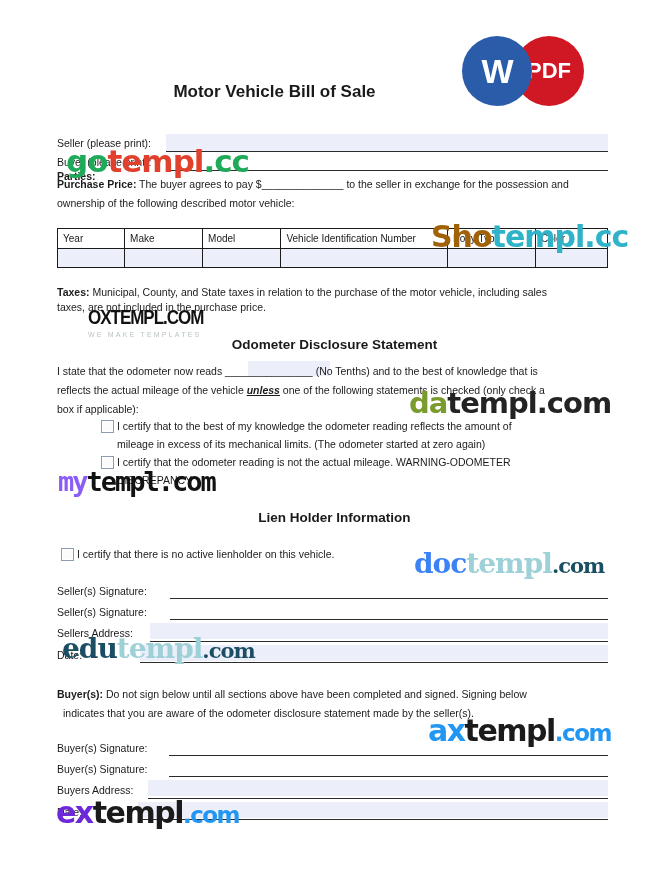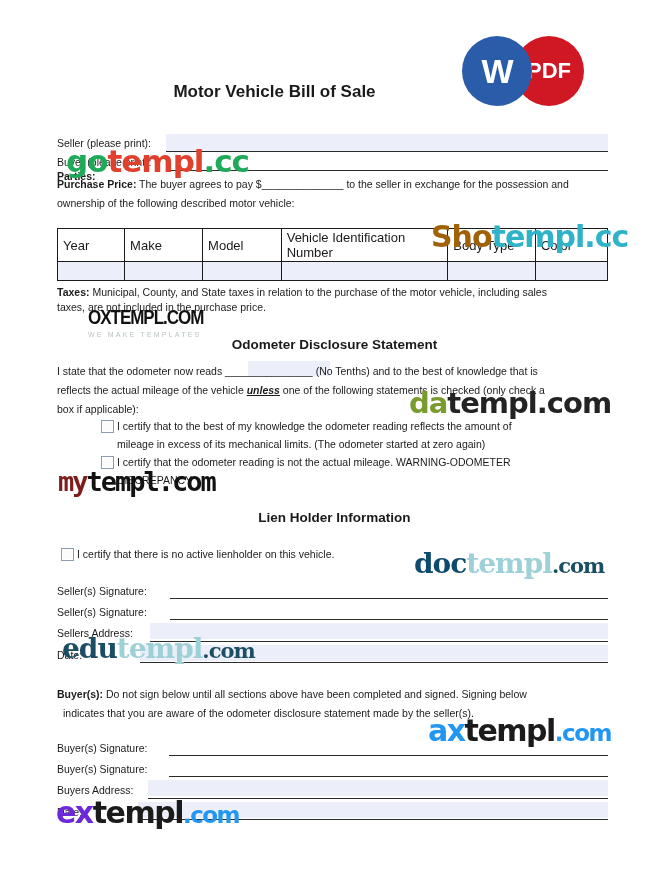--- a/index.html
+++ b/index.html
@@ -25,21 +25,21 @@
   .t{position:absolute;font-size:10.5px;line-height:15px;color:#1b1b1b;}
   .b{font-weight:bold;}
   .u-italic{font-style:italic;font-weight:bold;text-decoration:underline;}
 
   
   .fline{position:absolute;border-bottom:1px solid #2b2b2b;height:0;}
   .fbox{position:absolute;background:#eceefa;}
 
   
   .vtable{position:absolute;left:57px;top:228px;width:551px;
-          border-collapse:collapse;font-size:13px;}
+          border-collapse:collapse;font-size:10px;}
   .vtable td{border:1px solid #1b1b1b;height:17px;padding:1px 5px;
              vertical-align:middle;}
   .vtable tr.empty td{background:#eceefa;height:16px;}
 
   
   .cbox{position:absolute;width:11px;height:11px;border:1px solid #8d9bb5;
         background:#fbfbfd;box-shadow:inset 0 0 0 1px #ffffff;}
 
   
   .sec-h{position:absolute;width:669px;text-align:center;font-size:13.5px;
@@ -62,25 +62,25 @@
                transform-origin:left center;display:block;}
   .wm-ox .sub{font-size:7px;color:#b8c4c0;letter-spacing:2.2px;margin-top:2px;
               display:block;font-family:"Liberation Sans",sans-serif;}
 
   .wm-da{left:409px;top:386px;font-size:29px;font-weight:bold;
          font-family:"DejaVu Sans",sans-serif;letter-spacing:-1px;}
   .wm-da .a{color:#7a9b2e;} .wm-da .b2{color:#232323;}
 
   .wm-my{left:58px;top:466px;font-size:27px;font-weight:bold;
          font-family:"DejaVu Sans Mono",monospace;letter-spacing:-2px;}
-  .wm-my .a{color:#7f1d1d;} .wm-my .b2{color:#121212;}
+  .wm-my .a{color:#8b5cf6;} .wm-my .b2{color:#121212;}
 
   .wm-doc{left:414px;top:547px;font-size:28px;font-weight:bold;
           font-family:"DejaVu Serif",serif;letter-spacing:-1px;}
-  .wm-doc .a{color:#0c4a6e;} .wm-doc .b2{color:#9ed0d8;} .wm-doc .c{color:#1b4e63;font-size:21px;}
+  .wm-doc .a{color:#3b82f6;} .wm-doc .b2{color:#9ed0d8;} .wm-doc .c{color:#1b4e63;font-size:21px;}
 
   .wm-edu{left:62px;top:632px;font-size:28px;font-weight:bold;
           font-family:"DejaVu Serif",serif;letter-spacing:-1px;}
   .wm-edu .a{color:#1b4e63;} .wm-edu .b2{color:#9ed0d8;} .wm-edu .c{color:#1b4e63;font-size:21px;}
 
   .wm-ax{left:428px;top:713px;font-size:30px;font-weight:bold;
          font-family:"DejaVu Sans",sans-serif;letter-spacing:-1.5px;}
   .wm-ax .a{color:#2196f3;} .wm-ax .b2{color:#1b1b1b;} .wm-ax .c{color:#2196f3;font-size:23px;}
 
   .wm-ex{left:56px;top:795px;font-size:30px;font-weight:bold;

